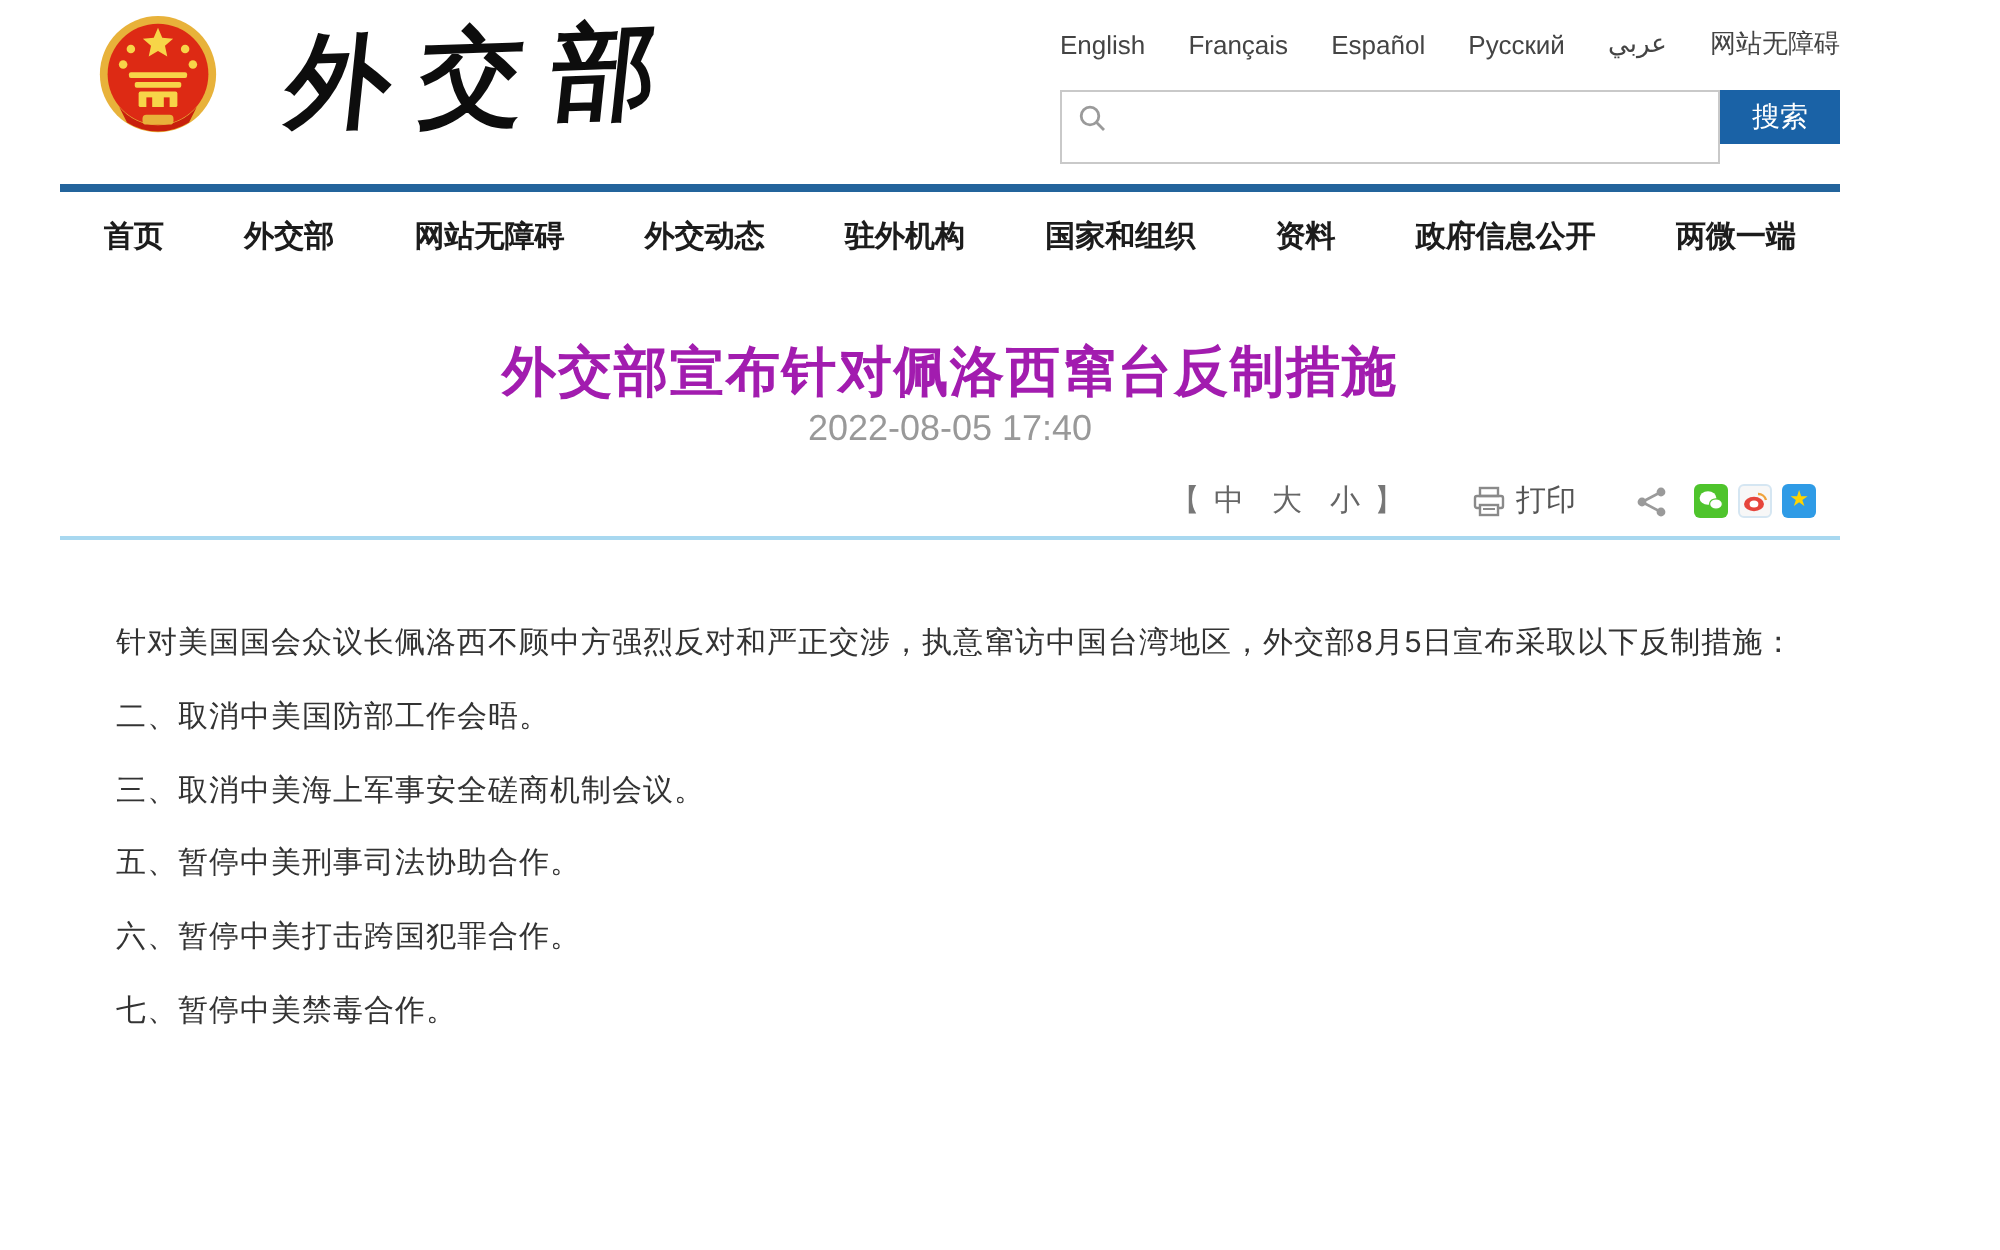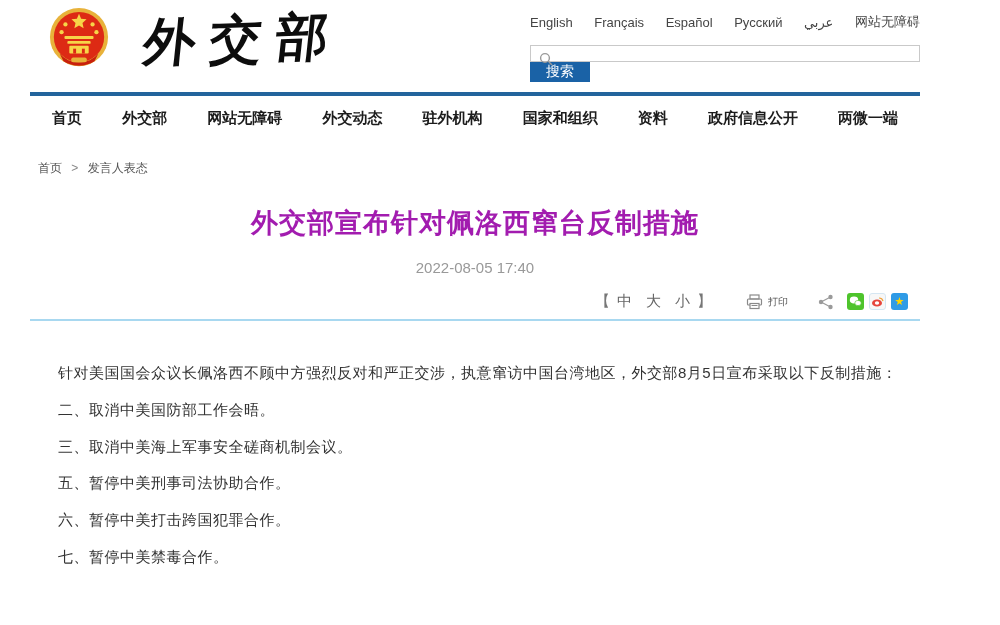--- a/index.html
+++ b/index.html
@@ -11,46 +11,46 @@
 
   
   .header { display: flex; justify-content: space-between; align-items: flex-start; padding-top: 4px; height: 92px; }
   .logo-block { display: flex; align-items: center; margin-left: 18px; }
   .emblem { width: 62px; height: 64px; }
   .calligraphy { font-size: 52px; font-weight: bold; color: #0d0d0d; margin-left: 34px; letter-spacing: 14px;
                  transform: skewX(-8deg) rotate(-2deg); font-family: "DejaVu Serif", "Liberation Serif", serif; line-height: 70px; }
   .header-right { width: 390px; padding-top: 9px; }
   .lang-row { display: flex; justify-content: space-between; align-items: center; font-size: 13px; color: #444; padding-right: 0; }
   .lang-row a { color: #444; text-decoration: none; cursor: pointer; }
-  .search-row { display: flex; margin-top: 14px; height: 37px; flex-direction: column; }
+  .search-row { display: flex; margin-top: 14px; height: 37px; }
   .search-box { flex: 1; position: relative; border: 1px solid #c9c9c9; background: #fff; display: flex; align-items: center; }
   .search-box input { border: none; outline: none; width: 100%; height: 100%; padding-left: 28px; font-size: 13px; color: #333; background: transparent; }
   .search-glass { position: absolute; left: 8px; top: 6px; }
   .search-btn { width: 60px; height: 27px; background: #1a62a6; color: #fff; border: none; font-size: 14px; cursor: pointer; }
 
   
   .nav { border-top: 4px solid #23649c; margin-top: 0; }
   .nav-inner { display: flex; justify-content: space-between; padding: 13px 22px 12px 22px; }
   .nav-item { font-size: 15px; font-weight: bold; color: #1c1c1c; text-decoration: none; cursor: pointer; white-space: nowrap; }
 
   
   .breadcrumb { margin-top: 20px; font-size: 12px; color: #555; padding-left: 8px; }
   .breadcrumb a { color: #555; text-decoration: none; cursor: pointer; }
   .crumb-sep { margin: 0 6px; color: #888; }
 
   
   .article-title { text-align: center; margin-top: 28px; font-size: 27px; font-weight: bold; color: #a21caf; letter-spacing: 1px; }
-  .article-date { text-align: center; margin-top: 18px; font-size: 15px; color: #999; }
+  .article-date { text-align: center; font-size: 18px; color: #999; }
 
   
   .toolbar { display: flex; justify-content: flex-end; align-items: center; margin-top: 16px; padding-right: 12px; }
   .fontsize-ctl { color: #777; font-size: 15px; display: flex; align-items: center; }
   .fontsize-ctl .bracket { color: #777; }
   .fontsize-ctl .sz { margin: 0 7px; cursor: pointer; color: #666; }
-  .print-ctl { display: flex; align-items: center; margin-left: 34px; cursor: pointer; color: #555; font-size: 10px; }
+  .print-ctl { display: flex; align-items: center; margin-left: 34px; cursor: pointer; color: #555; font-size: 15px; }
   .print-ctl svg { margin-right: 5px; }
   .share-group { display: flex; align-items: center; margin-left: 30px; }
   .share-icon { cursor: pointer; margin-right: 8px; display: inline-flex; }
   .app-icon { width: 17px; height: 17px; border-radius: 3px; margin-left: 5px; cursor: pointer;
               display: inline-flex; align-items: center; justify-content: center; font-size: 11px; line-height: 1; }
   .icon-wechat { background: #4ec42c; }
   .icon-weibo  { background: #f7f7f7; border: 1px solid #d5e6f2; }
   .icon-qzone  { background: #2f9be6; color: #ffd400; }
 
   .divider { border-bottom: 2px solid #a8d8f0; margin-top: 8px; }
@@ -116,25 +116,20 @@
       <a class="nav-item">网站无障碍</a>
       <a class="nav-item">外交动态</a>
       <a class="nav-item">驻外机构</a>
       <a class="nav-item">国家和组织</a>
       <a class="nav-item">资料</a>
       <a class="nav-item">政府信息公开</a>
       <a class="nav-item">两微一端</a>
     </div>
   </div>
 
-  <div class="container breadcrumb">
-    <a>首页</a>
-    <span class="crumb-sep">&gt;</span>
-    <span>发言人表态</span>
-  </div>
 
   <div class="container">
     <h1 class="article-title">外交部宣布针对佩洛西窜台反制措施</h1>
     <div class="article-date">2022-08-05 17:40</div>
 
     <div class="toolbar">
       <div class="fontsize-ctl">
         <span class="bracket">【</span>
         <span class="sz">中</span>
         <span class="sz">大</span>

